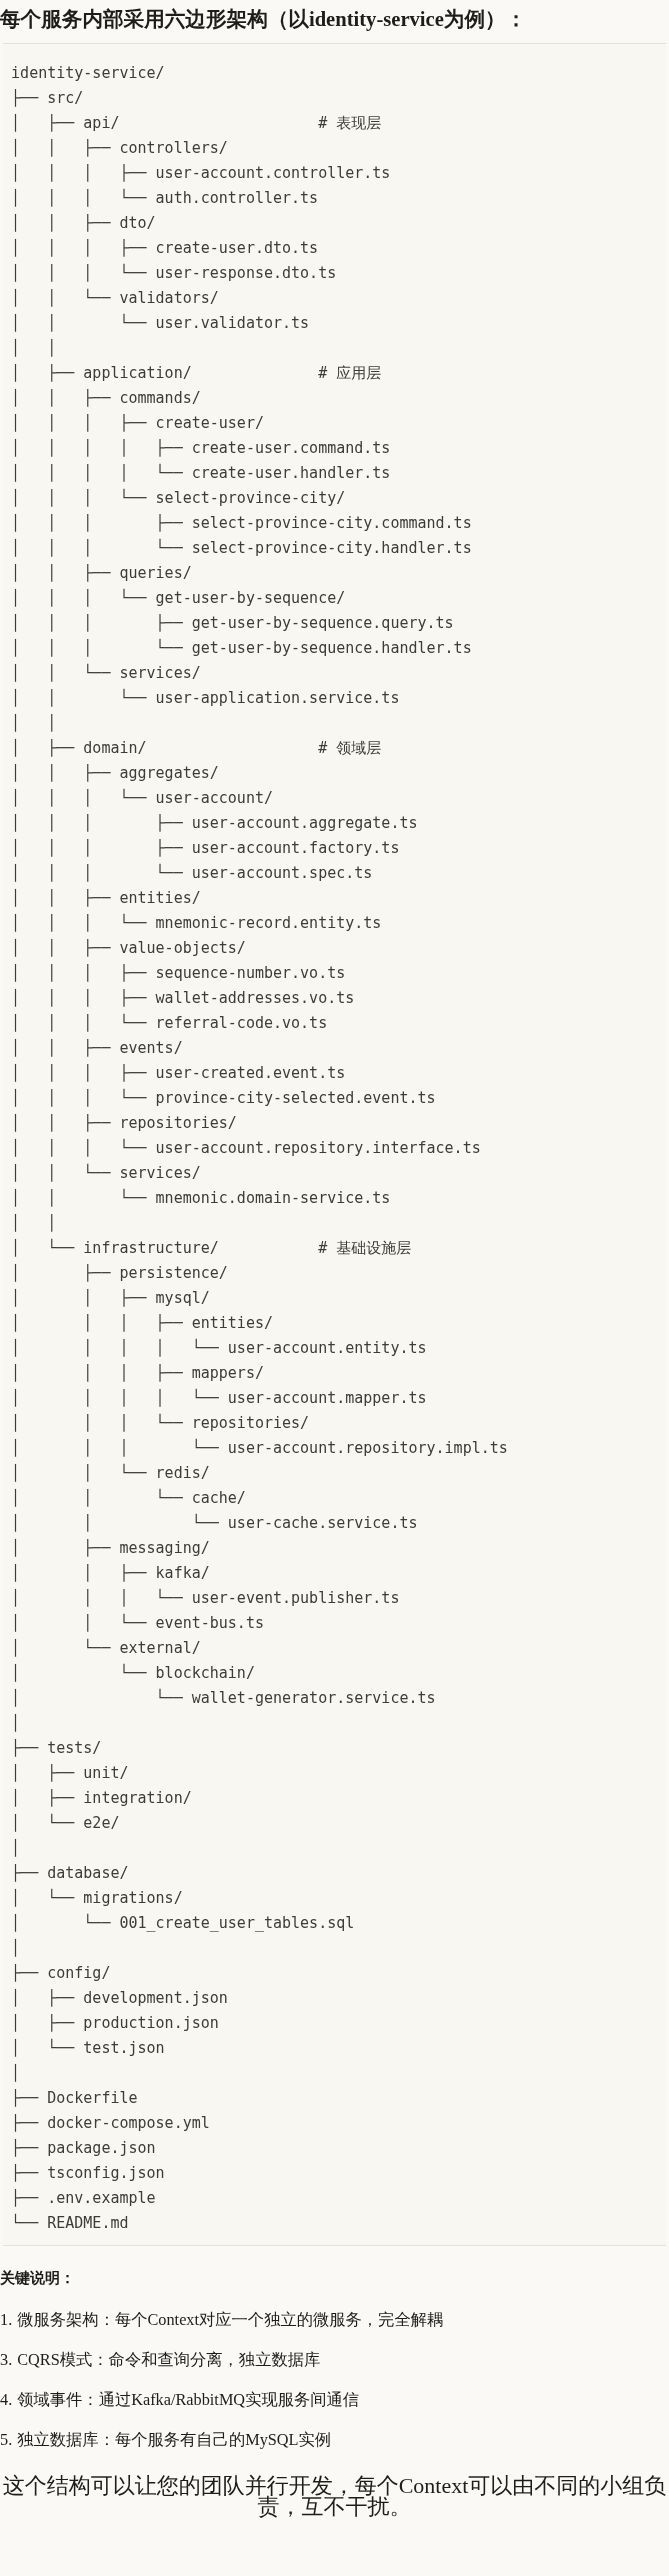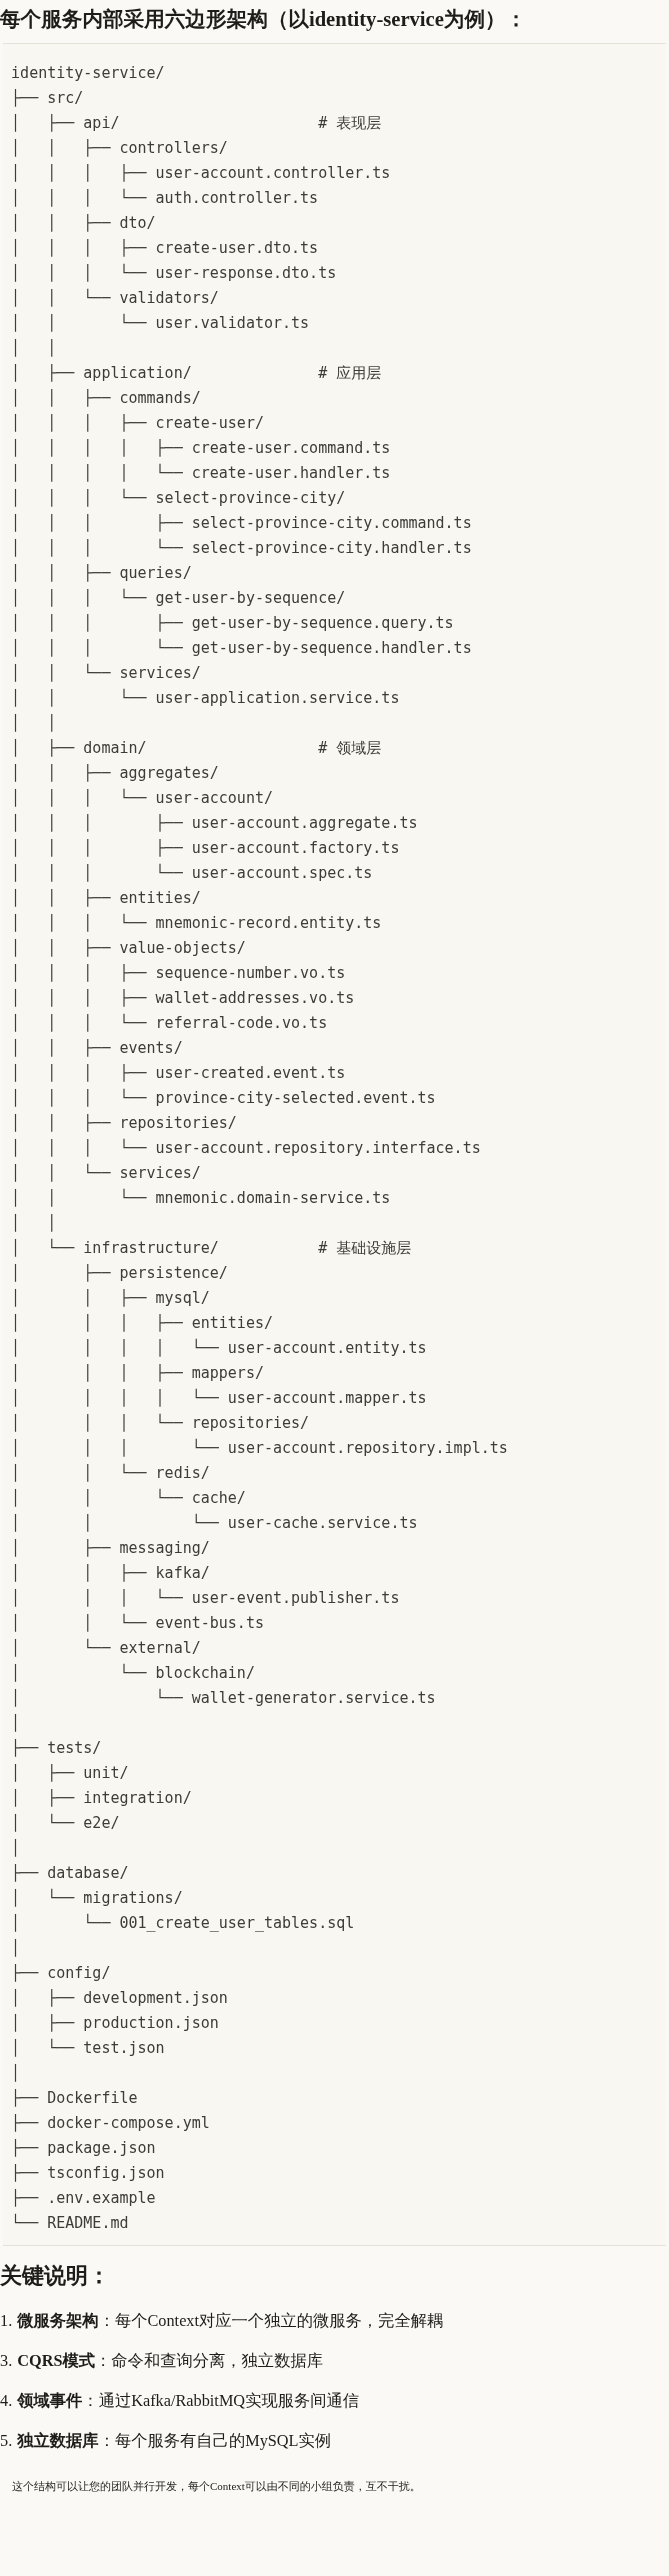--- a/index.html
+++ b/index.html
@@ -29,41 +29,43 @@
     border-bottom: 0.6px solid #E5E2D9;
     padding: 17px 6.3px 9.4px 8.1px;
     font-family: "DejaVu Sans Mono", monospace;
     font-size: 15px;
     line-height: 25px;
     color: #3D3C37;
     white-space: pre;
     overflow: hidden;
   }
   .notes-heading {
-    font-size: 22px;
+    font-size: 15px;
     font-weight: 700;
     line-height: 1.3;
-    margin: 16px 0 0 0;
+    margin: 24px 0 0 0;
+    font-family: Liberation Mono, monospace;
   }
   .note-item {
     font-size: 16.3px;
     line-height: 21px;
     margin-top: 19px;
   }
   .note-num {
     display: inline-block;
     margin-right: 5px;
   }
   .note-label {
-    font-weight: 700;
+    font-weight: 400;
   }
   .closing-paragraph {
-    font-size: 11px;
+    font-size: 22px;
     line-height: 21px;
-    margin: 25px 0 0 12px;
+    margin: 25px 0 0 0;
+    text-align: center;
   }
 </style>
 </head>
 <body>
 
 <h2 class="page-title">每个服务内部采用六边形架构（以identity-service为例）：</h2>
 
 <pre class="code-block"><code>identity-service/
 ├── src/
 │   ├── api/                      # 表现层

